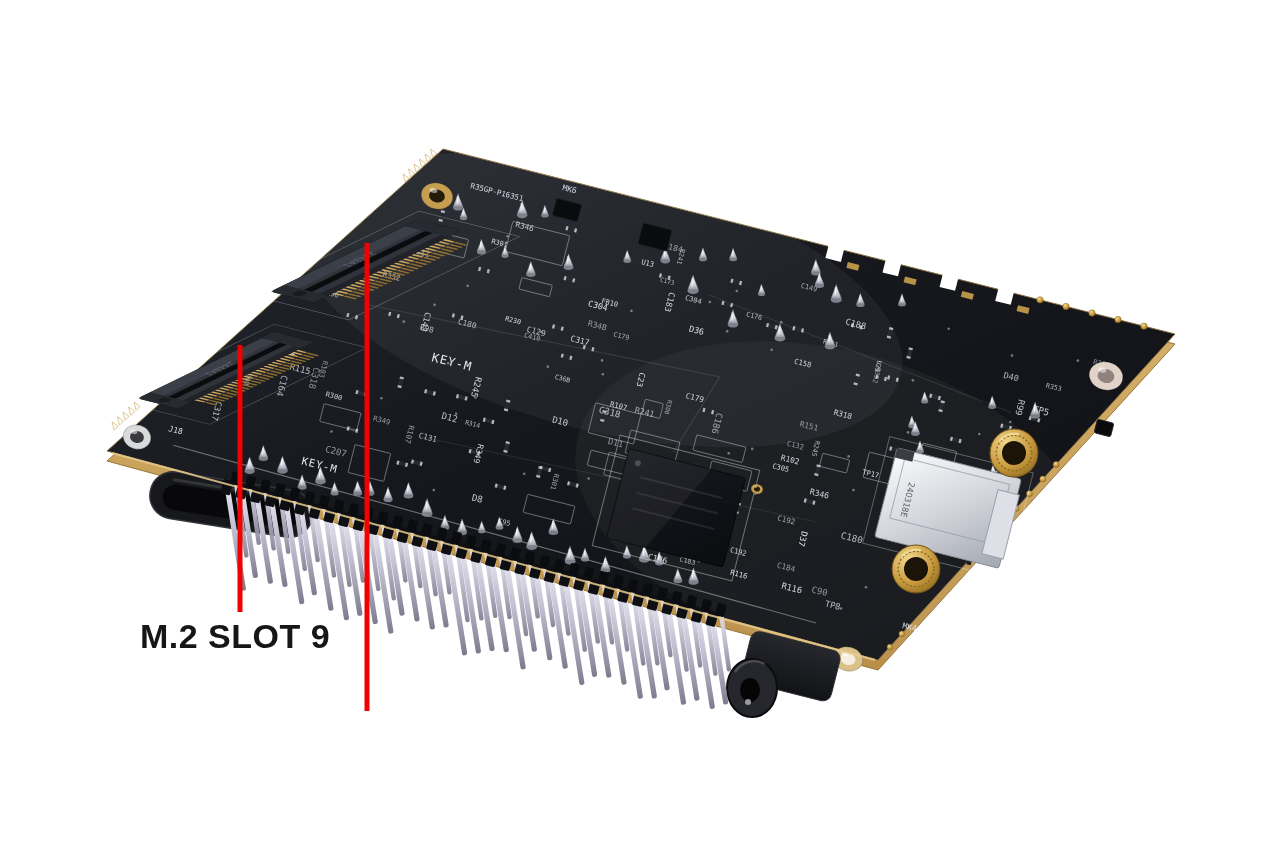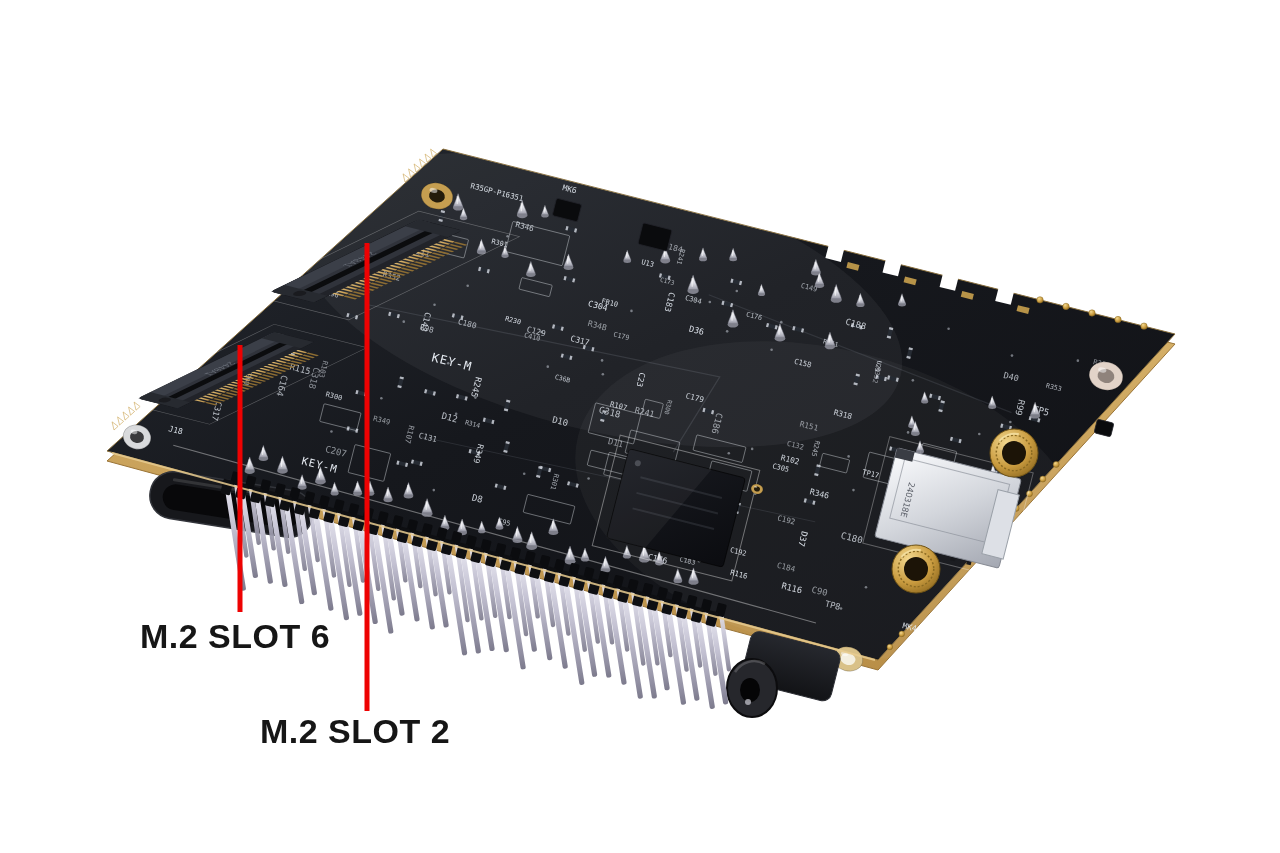--- a/index.html
+++ b/index.html
@@ -1145,15 +1145,14 @@
           </g>
         </g>
         <line x1="112" y1="453" x2="875" y2="660" stroke="rgba(233,205,145,.85)" stroke-width="2"></line>
       </g>
     <g id="g-annot">
         <line x1="240" y1="345" x2="240" y2="612" stroke="#ee0202" stroke-width="5"></line>
         <line x1="367" y1="243" x2="367" y2="711" stroke="#ee0202" stroke-width="5"></line>
       </g>
   </svg>
 
-  <div class="annot-label" style="left: 140px; top: 618px; color: rgb(22, 22, 22);">M.2 SLOT 6</div>
-  <div class="annot-label" style="left: 260px; top: 713px; color: rgb(22, 22, 22);">M.2 SLOT 2</div>
+  <div class="annot-label" style="left: 140px; top: 618px; color: rgb(22, 22, 22);">M.2 SLOT 9</div>
 </div>
 
 </body></html>

